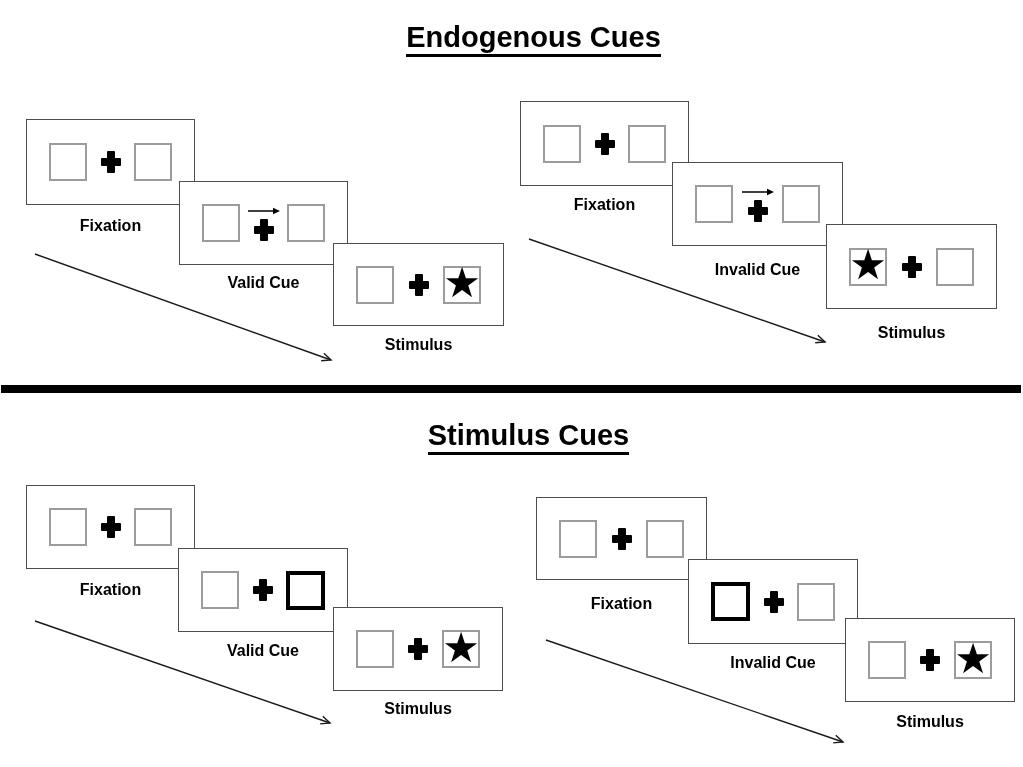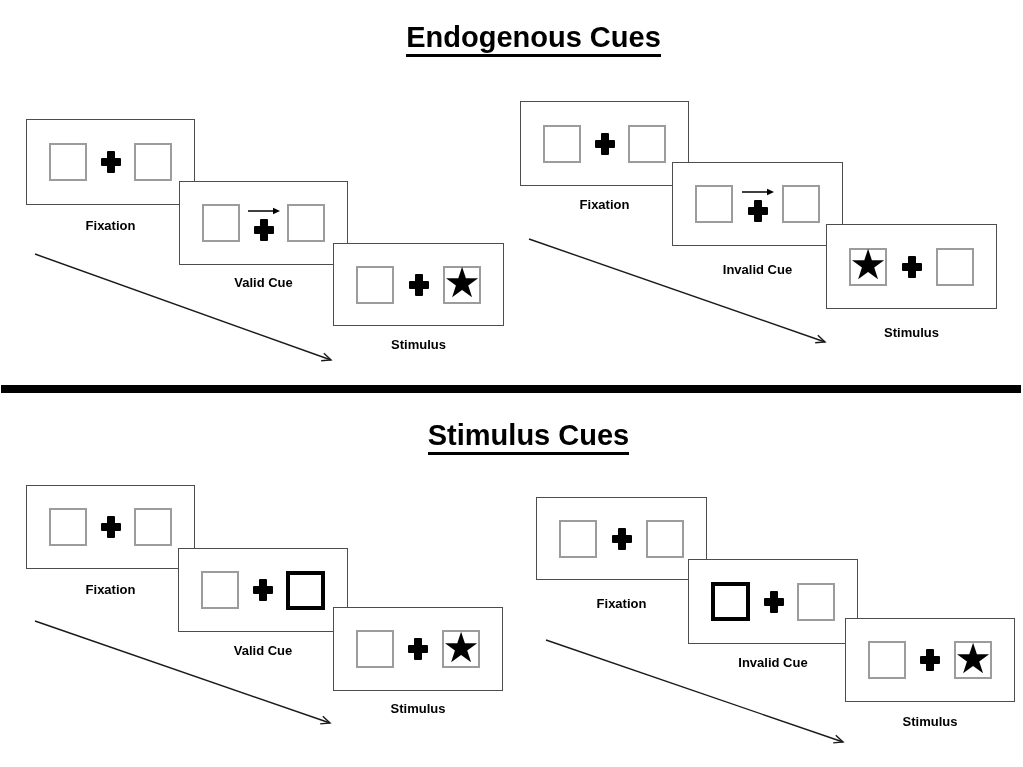--- a/index.html
+++ b/index.html
@@ -41,21 +41,21 @@
   .star-glyph{
     font-family:"DejaVu Sans",sans-serif;font-size:42px;line-height:1;color:var(--ink);
     margin-top:-3px;
   }
   .plus{position:relative;width:20px;height:22px;flex:0 0 auto;}
   .plus::before{content:"";position:absolute;left:0;right:0;top:7px;height:8px;background:var(--ink);border-radius:1px;}
   .plus::after{content:"";position:absolute;top:0;bottom:0;left:6px;width:8px;background:var(--ink);border-radius:1px;}
   .cuecol{display:flex;flex-direction:column;align-items:center;gap:3px;flex:0 0 auto;}
 
   .lbl{
-    position:absolute;text-align:center;font-weight:700;font-size:13px;line-height:22px;
+    position:absolute;text-align:center;font-weight:700;font-size:16px;line-height:22px;
     white-space:nowrap;
   }
   .flow-arrow{position:absolute;overflow:visible;}
 </style>
 </head>
 <body>
 
 <div class="page">
 
   <div class="title" style="top:22px;">

